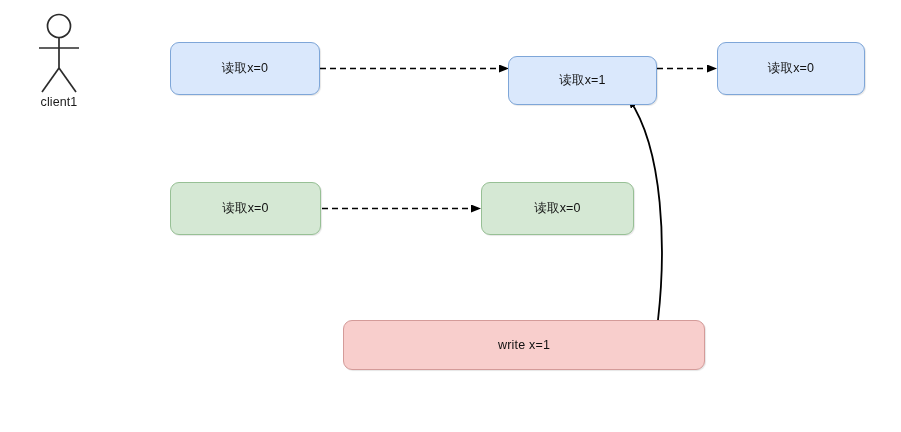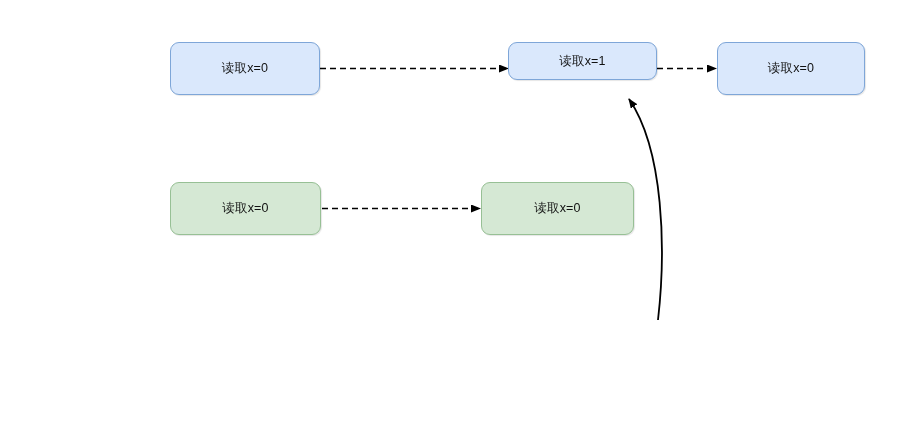--- a/index.html
+++ b/index.html
@@ -60,20 +60,32 @@
     width: 901px;
     height: 432px;
     pointer-events: none;
   }
 </style>
 </head>
 <body>
 
 <div id="canvas">
 
+  <div class="actor" style="left:14px; top:12px;">
+    <div class="figure">
+      <svg width="90" height="82" viewBox="0 0 90 82">
+        <circle cx="45" cy="14" r="11.5" fill="#ffffff" stroke="#2b2b2b" stroke-width="1.7"></circle>
+        <line x1="45" y1="25.5" x2="45" y2="56" stroke="#2b2b2b" stroke-width="1.7"></line>
+        <line x1="25" y1="36" x2="65" y2="36" stroke="#2b2b2b" stroke-width="1.7"></line>
+        <line x1="45" y1="56" x2="28" y2="80" stroke="#2b2b2b" stroke-width="1.7"></line>
+        <line x1="45" y1="56" x2="62" y2="80" stroke="#2b2b2b" stroke-width="1.7"></line>
+      </svg>
+    </div>
+    <div class="actor-label">client1</div>
+  </div>
 
 
 
   <svg id="links">
     <defs>
       <marker id="arrowEnd" markerWidth="10" markerHeight="8" refX="9" refY="4" orient="auto" markerUnits="userSpaceOnUse">
         <path d="M0,0 L10,4 L0,8 z" fill="#000000"></path>
       </marker>
     </defs>
 
@@ -83,30 +95,33 @@
 
     <line x1="322" y1="208.5" x2="480" y2="208.5" stroke="#000000" stroke-width="1.6" stroke-dasharray="6 4" marker-end="url(#arrowEnd)"></line>
 
     <path d="M 658,320 C 666,250 664,150 629,99" fill="none" stroke="#000000" stroke-width="1.8" marker-end="url(#arrowEnd)"></path>
   </svg>
 
   <div class="box blue" style="left:170px; top:42px; width:150px; height:53px;">
     <span>读取x=0</span>
   </div>
 
-  <div class="box blue" style="left:508px; top:42px; width:149px; height:38px;">
+  <div class="box blue" style="left:508px; top:56px; width:149px; height:49px;">
     <span>读取x=1</span>
   </div>
 
   <div class="box blue" style="left:717px; top:42px; width:148px; height:53px;">
     <span>读取x=0</span>
   </div>
 
   <div class="box green" style="left:170px; top:182px; width:151px; height:53px;">
     <span>读取x=0</span>
   </div>
 
   <div class="box green" style="left:481px; top:182px; width:153px; height:53px;">
     <span>读取x=0</span>
   </div>
 
+  <div class="box red" style="left:343px; top:320px; width:362px; height:50px;">
+    <span>write x=1</span>
+  </div>
 
 </div>
 
 </body></html>

